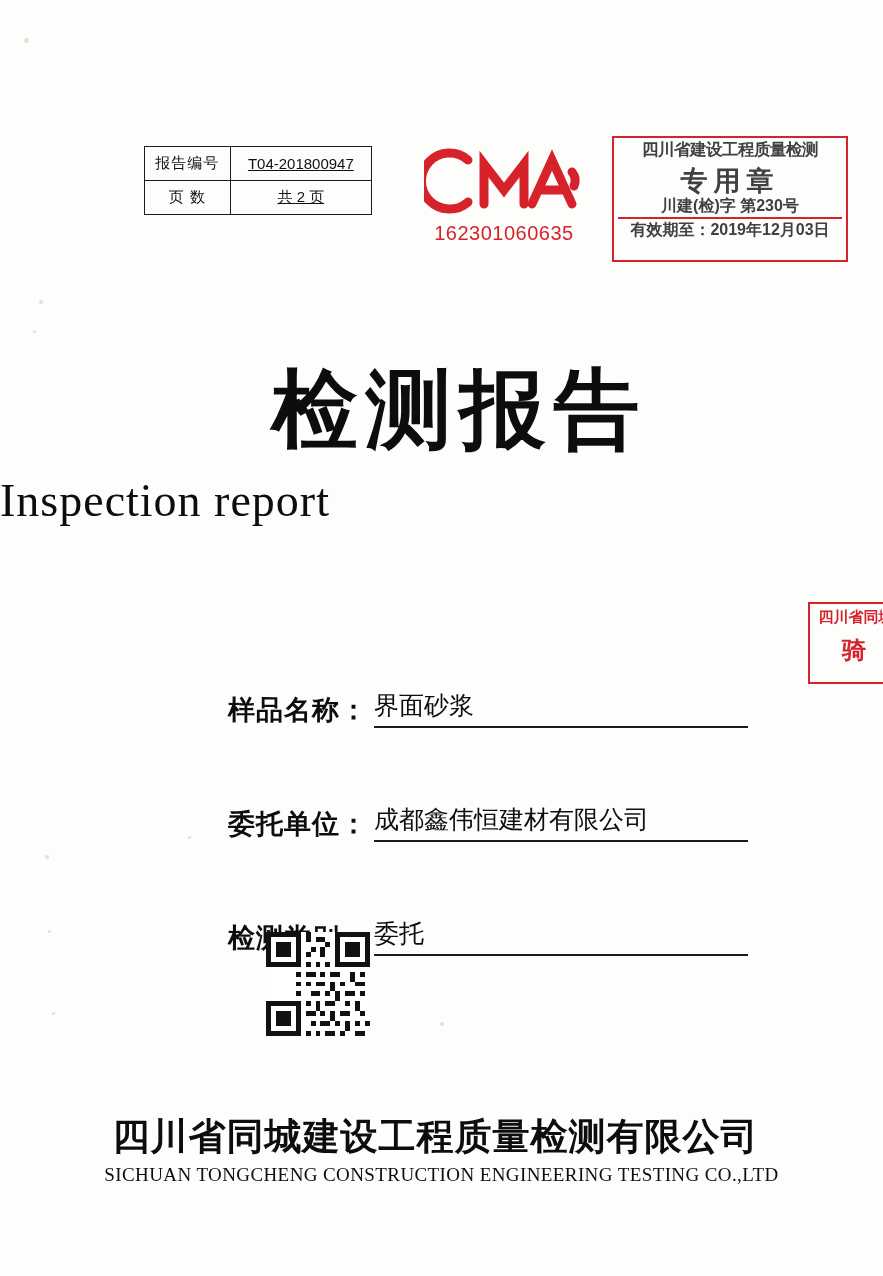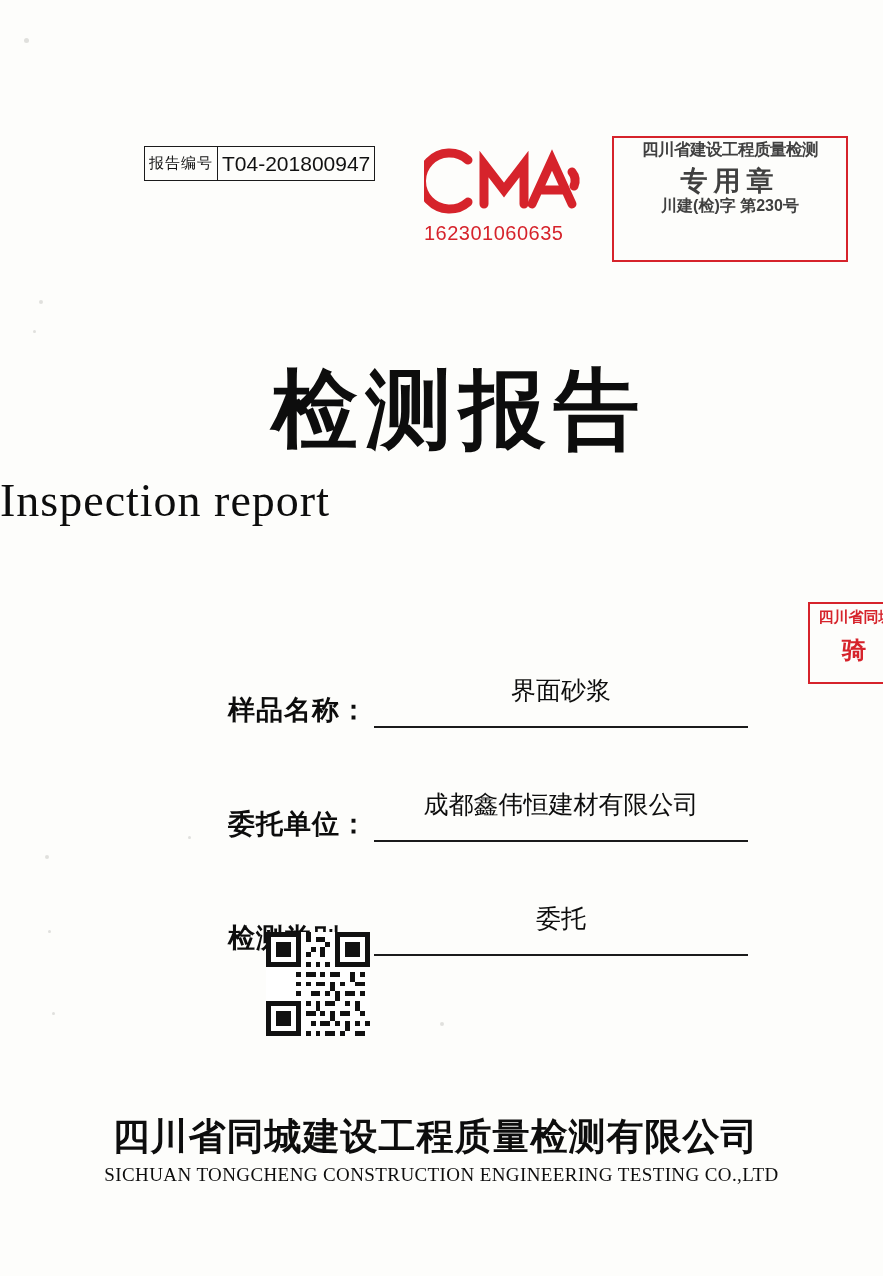--- a/index.html
+++ b/index.html
@@ -42,37 +42,38 @@
   .hdr-table td {
     border: 1.5px solid #1b1b1b;
     height: 33px;
     font-size: 15px;
     text-align: center;
     padding: 0 4px;
     white-space: nowrap;
     color: #111;
   }
   .hdr-table td.lbl { width: 92px; letter-spacing: 1px; }
-  .hdr-table td.val { width: 164px; font-size: 21px; }
+  .hdr-table td.val { width: 164px; font-size: 15px; text-decoration: underline; }
   .spaced { letter-spacing: 10px; padding-left: 10px; }
 
   
   .cma {
     position: absolute;
     left: 424px;
     top: 142px;
     width: 160px;
     color: #d6232b;
   }
   .cma svg { display: block; }
   .cma-num {
     font-family: "Liberation Sans", sans-serif;
     font-size: 20px;
     letter-spacing: .5px;
     color: #d6232b;
+    text-align: center;
     margin-top: 2px;
   }
 
   
   .stamp {
     position: absolute;
     left: 612px;
     top: 136px;
     width: 236px;
     height: 126px;
@@ -154,24 +155,24 @@
     font-size: 27px;
     font-weight: bold;
     font-family: "DejaVu Sans", sans-serif;
     letter-spacing: 1px;
     white-space: nowrap;
     color: #0d0d0d;
   }
   .field-value {
     flex: 1;
     border-bottom: 2px solid #1b1b1b;
-    text-align: center;
+    text-align: left;
     font-size: 25px;
     font-family: "DejaVu Sans", sans-serif;
-    padding-bottom: 19px;
+    padding-bottom: 4px;
     margin-left: 6px;
     color: #0d0d0d;
     white-space: nowrap;
   }
 
   
   .qr {
     position: absolute;
     left: 266px;
     top: 932px;
@@ -215,20 +216,24 @@
   <div class="speck" style="left:48px;top:930px;width:3px;height:3px;"></div>
   <div class="speck" style="left:52px;top:1012px;width:3px;height:3px;"></div>
   <div class="speck" style="left:440px;top:1022px;width:4px;height:4px;"></div>
   <div class="speck" style="left:188px;top:836px;width:3px;height:3px;"></div>
 
   <table class="hdr-table">
     <tbody>
         <tr>
       <td class="lbl">报告编号</td>
       <td class="val">T04-201800947</td>
+    </tr>
+    <tr>
+      <td class="lbl spaced">页  数</td>
+      <td class="val">共    2    页</td>
     </tr>
   </tbody>
     </table>
 
   <div class="cma">
     <svg width="160" height="78" viewBox="0 0 160 78">
       <g fill="none" stroke="#d6232b" stroke-width="9" stroke-linecap="round">
         <path d="M44 18 A28 28 0 1 0 44 60"></path>
         <path d="M60 62 L60 22 L80 48 L100 22 L100 62"></path>
         <path d="M108 62 L128 18 L148 62"></path>
@@ -236,20 +241,21 @@
         <path d="M148 30 A14 14 0 0 1 150 44"></path>
       </g>
     </svg>
     <div class="cma-num">162301060635</div>
   </div>
 
   <div class="stamp">
     <div class="l1">四川省建设工程质量检测</div>
     <div class="l2">专用章</div>
     <div class="l3">川建(检)字 第230号</div>
+    <div class="l4">有效期至：2019年12月03日</div>
   </div>
 
   <div class="side-stamp">
     <div class="s1">四川省同城</div>
     <div class="s2">骑</div>
   </div>
 
   <div class="title-cn">检测报告</div>
   <div class="title-en">Inspection  report</div>
 

